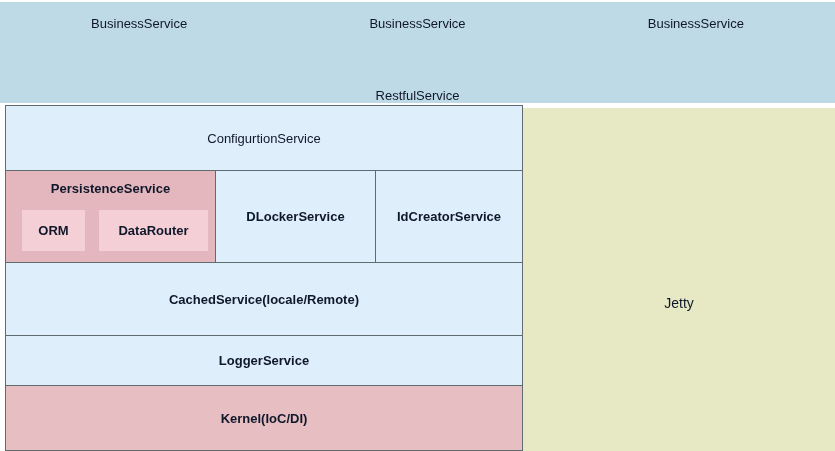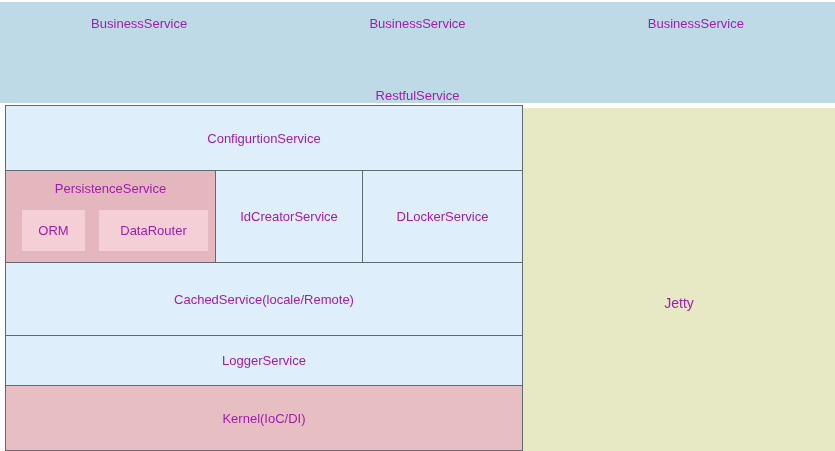--- a/index.html
+++ b/index.html
@@ -1,34 +1,34 @@
 <!DOCTYPE html>
 <html><head>
 <meta charset="utf-8">
 <style>
   html,body { margin:0; padding:0; background:#ffffff; }
   .canvas {
     position:relative; width:835px; height:451px; overflow:hidden;
-    background:#ffffff; color:#a21caf;
+    background:#ffffff; color:#0f172a;
     font-family:"Liberation Sans", sans-serif; font-size:13px;
   }
 
   
   .band { position:absolute; left:0; top:2px; width:835px; height:101px; background:#bfdae7; }
   .band-cells { display:flex; width:100%; }
   .band-cell { flex:1; text-align:center; padding-top:14px; }
   .restful { position:absolute; left:0; top:66px; width:100%; text-align:center;margin-top:20px; }
 
   
   .stack { position:absolute; left:5px; top:105px; width:518px; }
   .row {
     box-sizing:border-box; border:1px solid #606b70;
     display:flex; align-items:center; justify-content:center;
   }
-  .row + .row { margin-top:-1px; }
+  .row + .row { margin-top:-1px;font-weight:bold; }
   .blue   { background:#dfeefb; }
   .r-config { height:66px; }
   .r-split  { height:93px; border:none; display:flex; align-items:stretch; justify-content:flex-start; }
   .r-cached { height:74px; }
   .r-logger { height:51px; }
   .r-kernel { height:66px; background:#e7bfc2; }
 
   .cell { box-sizing:border-box; border:1px solid #606b70; }
   .cell + .cell { margin-left:-1px; }
   .cell-persistence { width:211px; position:relative; background:#e3b7bd; }
@@ -67,22 +67,22 @@
   <div class="stack">
 
     <div class="row blue r-config">ConfigurtionService</div>
 
     <div class="row r-split">
       <div class="cell cell-persistence">
         <div class="p-title">PersistenceService</div>
         <div class="mini mini-orm">ORM</div>
         <div class="mini mini-router">DataRouter</div>
       </div>
+      <div class="cell blue cell-dlocker">DLockerService</div>
       <div class="cell blue cell-idcreator">IdCreatorService</div>
-      <div class="cell blue cell-dlocker">DLockerService</div>
     </div>
 
     <div class="row blue r-cached">CachedService(locale/Remote)</div>
 
     <div class="row blue r-logger">LoggerService</div>
 
     <div class="row r-kernel">Kernel(IoC/DI)</div>
 
   </div>
 

